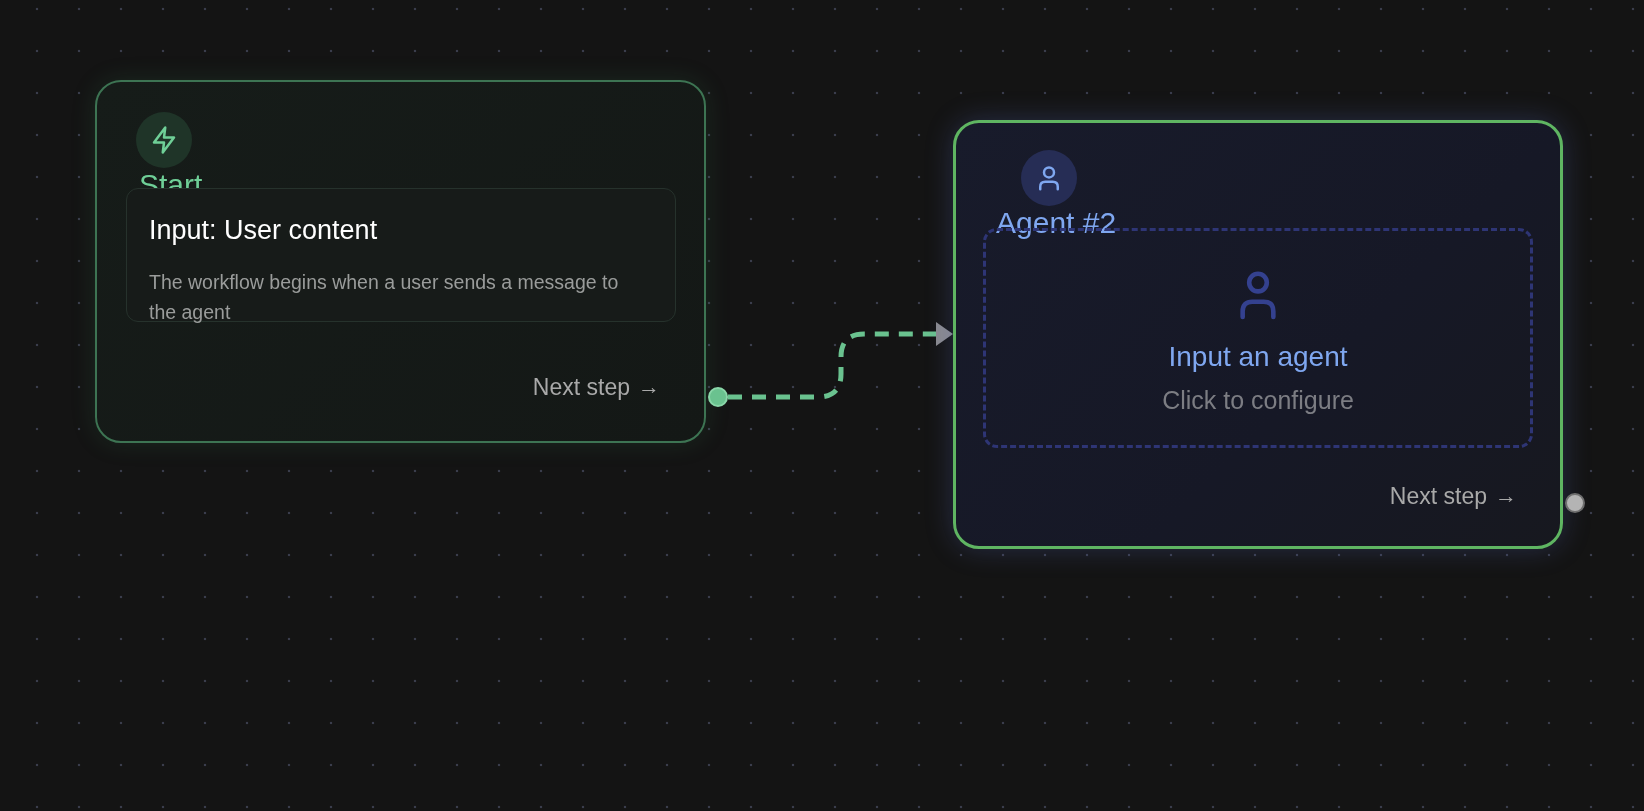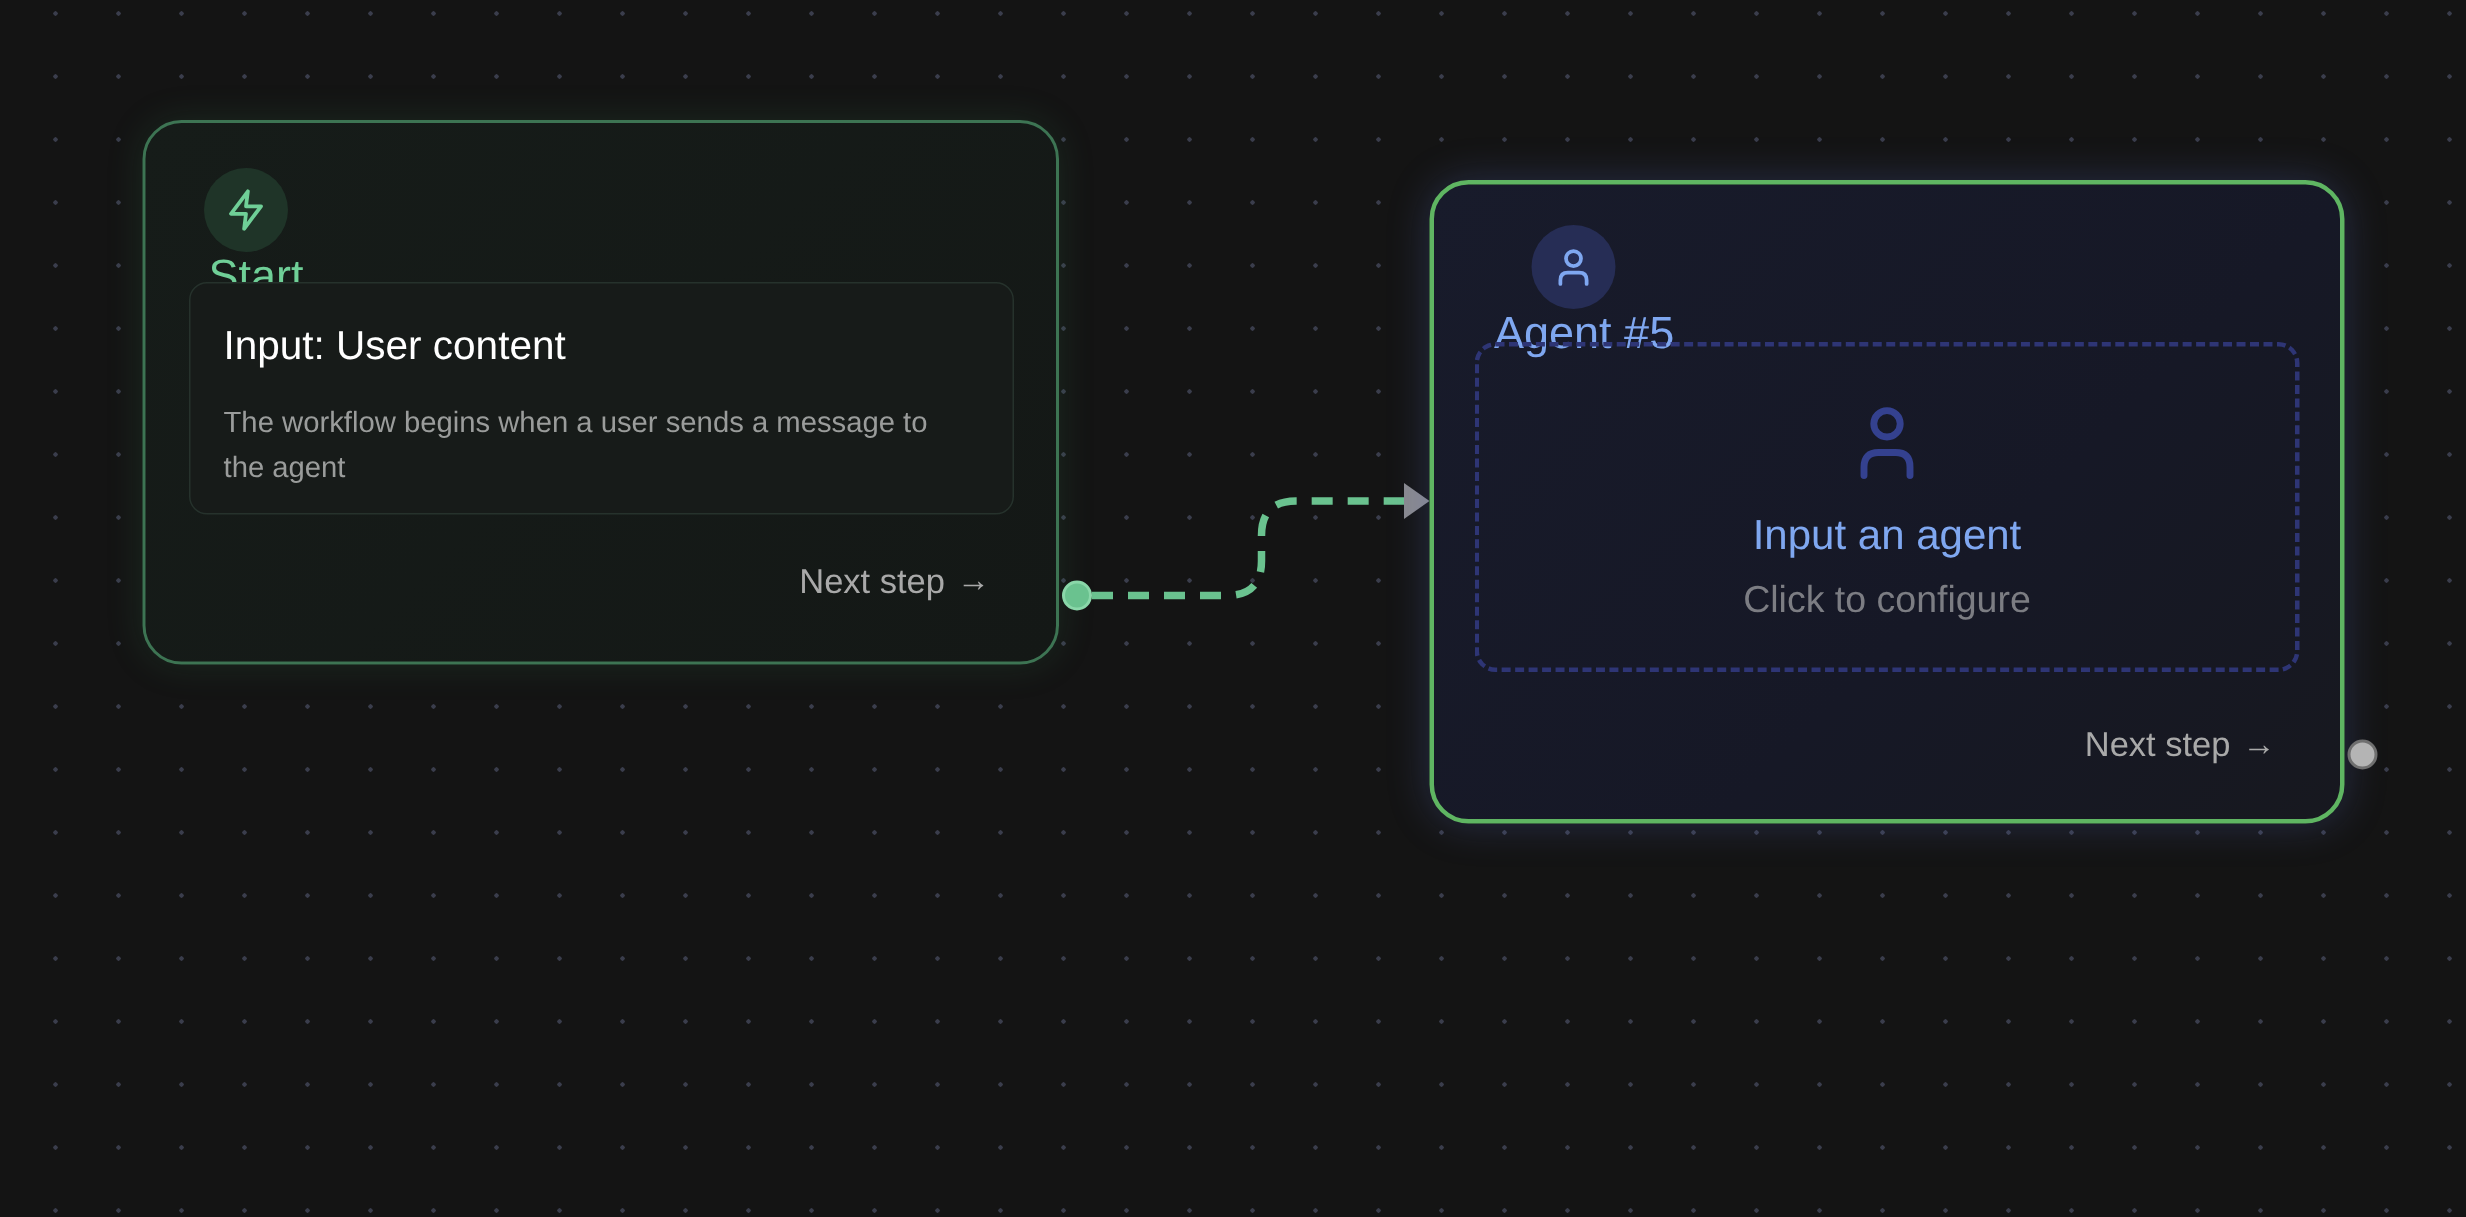--- a/index.html
+++ b/index.html
@@ -66,21 +66,21 @@
       margin-left: 14px;
       font-size: 30px;
       line-height: 34px;
     }
     .start-title { color: #6fcf97; }
     .agent-title { color: #7fa7f0; }
 
     .input-card {
       position: absolute;
       left: 29px; top: 106px;
-      width: 550px; height: 155px;
+      width: 550px; height: 134px;
       box-sizing: border-box;
       border: 1px solid #26322c;
       border-radius: 12px;
       background: #171b19;
     }
     .input-card-title {
       position: absolute;
       left: 22px; top: 26px;
       font-size: 27px;
       color: #ffffff;
@@ -194,21 +194,21 @@
   <div class="handle handle-start"></div>
 
   <div class="node node-agent">
     <div class="node-header" style="left:26px; top:27px;">
       <div class="icon-circle agent-icon-circle">
         <svg width="30" height="30" viewBox="0 0 24 24" fill="none" stroke="#7fa7f0" stroke-width="2" stroke-linecap="round">
           <circle cx="12" cy="7.5" r="4"></circle>
           <path d="M5 21 L5 19 Q5 15 9 15 L15 15 Q19 15 19 19 L19 21"></path>
         </svg>
       </div>
-      <span class="node-title agent-title">Agent #5</span>
+      <span class="node-title agent-title">Agent #2</span>
     </div>
 
     <div class="agent-select">
       <div class="agent-select-icon">
         <svg width="46" height="52" viewBox="0 0 24 27" fill="none" stroke="#34418f" stroke-width="2.4" stroke-linecap="round">
           <circle cx="12" cy="7" r="4.6"></circle>
           <path d="M4 25 L4 22 Q4 17 9 17 L15 17 Q20 17 20 22 L20 25"></path>
         </svg>
       </div>
       <div class="agent-select-title">Input an agent</div>

